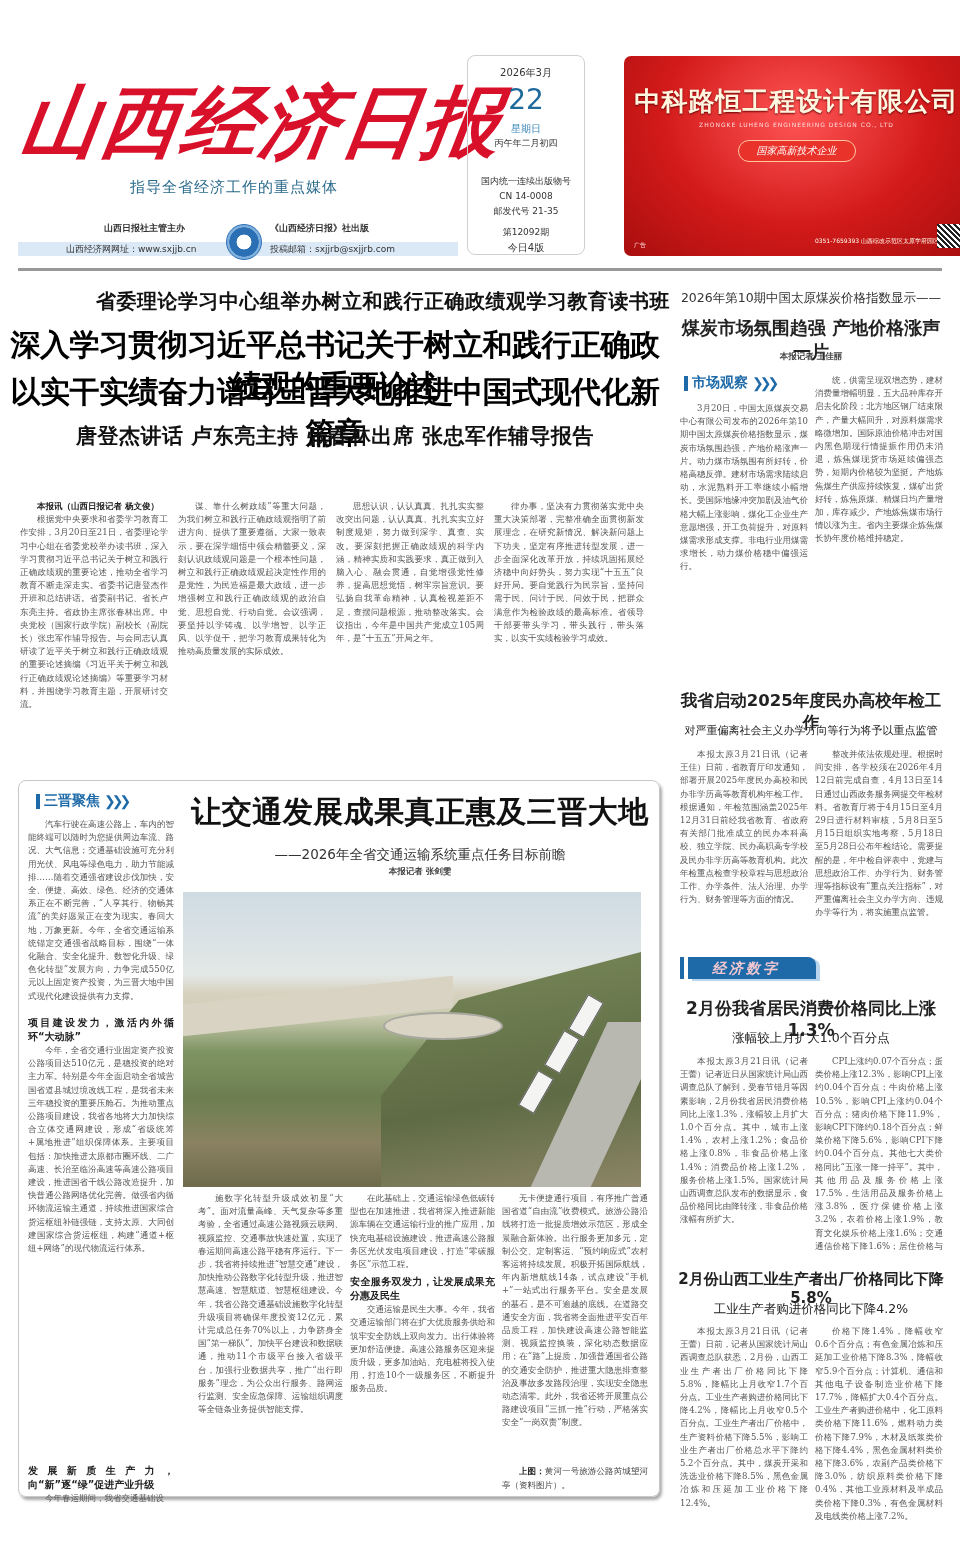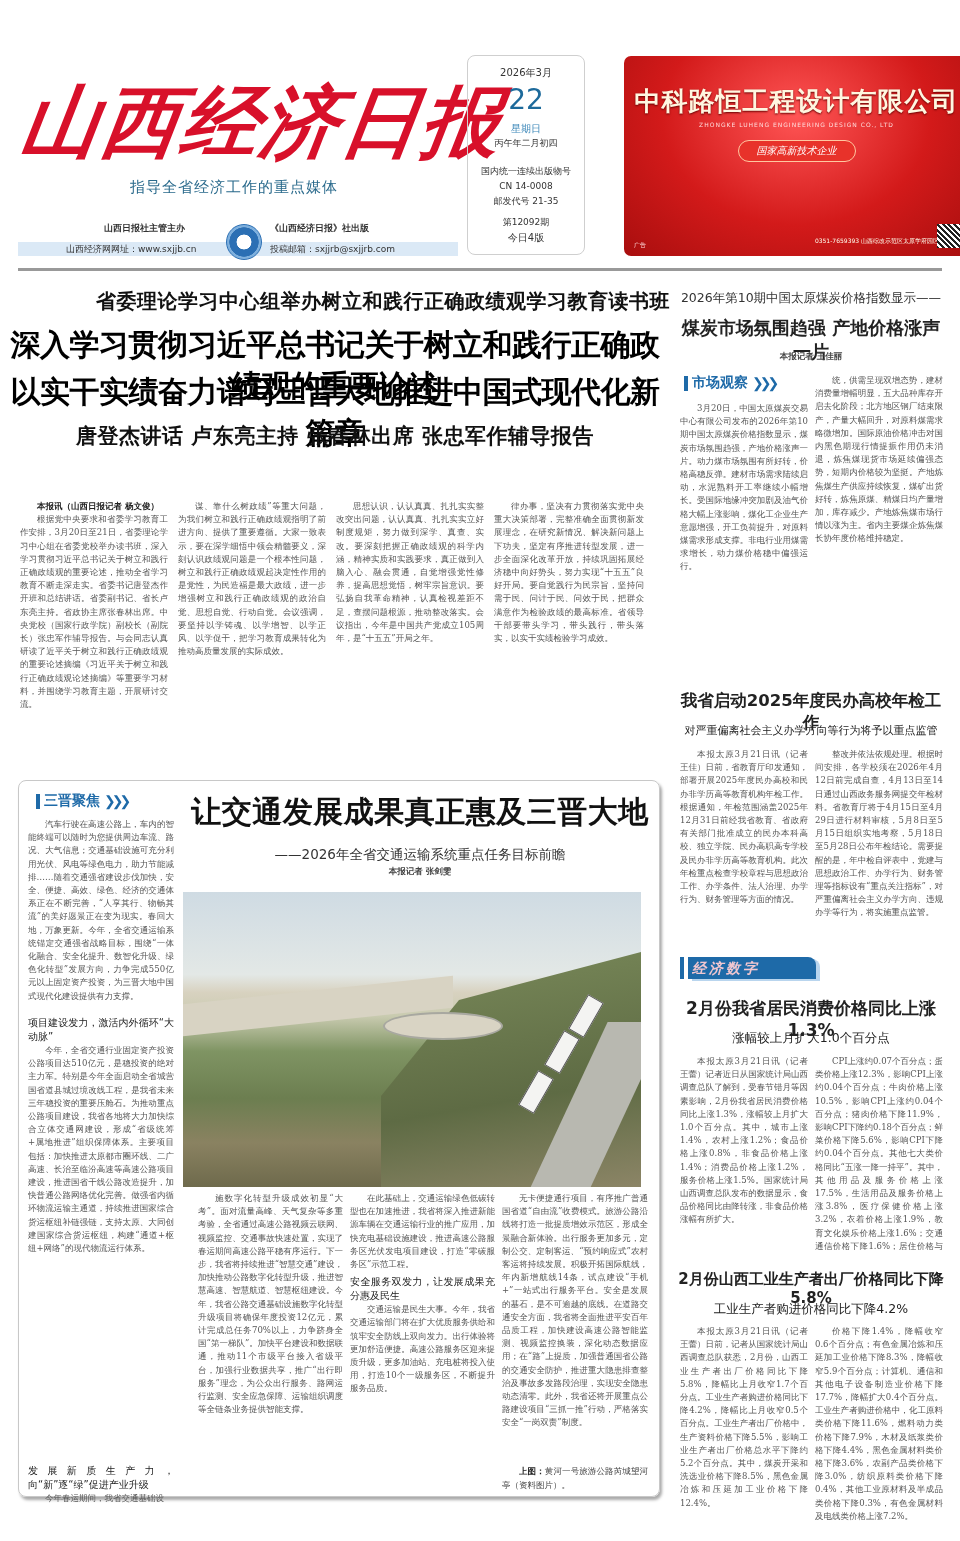--- a/index.html
+++ b/index.html
@@ -45,33 +45,33 @@
   
   .rk { left: 676px; width: 270px; top: 290px; font-family: "DejaVu Sans", sans-serif; font-size: 12.5px; color: #333; text-align: center; }
   .rh { left: 676px; width: 270px; top: 316px; font-family: "DejaVu Sans", sans-serif; font-size: 18px; font-weight: bold; color: #222; text-align: center; }
   .byline { font-family: "DejaVu Sans", sans-serif; font-size: 8.5px; font-weight: bold; color: #444; text-align: center; }
   .tag-label { font-family: "DejaVu Sans", sans-serif; font-weight: bold; font-size: 14px; color: #1e6aa8; display: flex; align-items: center; gap: 4px; }
   .tag-label .bar { width: 4px; height: 15px; background: #1e6aa8; }
   .tag-label .chev { font-size: 14px; letter-spacing: -4px; }
   .sh2 { font-family: "DejaVu Sans", sans-serif; text-align: center; color: #222; }
   .econ-tag { left: 680px; top: 957px; width: 140px; height: 22px; }
   .econ-tag .bar { position: absolute; left: 0; top: 0; width: 4px; height: 22px; background: #1e6aa8; }
-  .econ-tag .box { position: absolute; left: 8px; top: 0; width: 128px; height: 22px; background: #1e6aa8; border-radius: 0 8px 0 0; box-shadow: 4px 2px 0 #b9d5ee; color: #f1c7d0; font-weight: bold; font-style: italic; font-size: 14px; padding-left: 4px; line-height: 22px; letter-spacing: 3px; }
+  .econ-tag .box { position: absolute; left: 8px; top: 0; width: 128px; height: 22px; background: #1e6aa8; border-radius: 0 8px 0 0; box-shadow: 4px 2px 0 #b9d5ee; color: #f1c7d0; font-weight: bold; font-style: italic; font-size: 14px; padding-left: 24px; line-height: 22px; letter-spacing: 3px; }
 
   
   .feature { left: 18px; top: 780px; width: 642px; height: 717px; border: 1px solid #c8c8c8; border-radius: 8px; box-shadow: 2px 3px 3px #aaa; }
   .fh { left: 180px; width: 480px; top: 792px; text-align: center; font-size: 30px; font-weight: bold; color: #111; letter-spacing: 0.5px; }
   .fsub { left: 180px; width: 480px; top: 836px; text-align: center; font-family: "DejaVu Sans", sans-serif; font-size: 13.5px; color: #333; margin-top: 10px; }
   .photo { left: 183px; top: 892px; width: 458px; height: 295px; overflow: hidden; background: linear-gradient(180deg, #cfdbe3 0%, #e3e8e6 28%, #d8d2c0 34%, #c9cbb0 42%, #7f9463 54%, #6c7e50 70%, #8a8261 85%, #6e6a4c 100%); }
   .photo .hill { position: absolute; right: 0; top: 60px; width: 260px; height: 240px; background: linear-gradient(170deg, #7a8a5a, #5e6b44 60%, #8e8668); clip-path: polygon(30% 20%, 100% 0, 100% 100%, 0 100%, 0 60%); }
   .photo .river { position: absolute; left: 0; top: 98px; width: 270px; height: 32px; background: #d8d3c3; transform: skewY(-6deg); }
   .photo .road { position: absolute; right: 20px; top: 130px; width: 60px; height: 200px; background: #b8b8b0; transform: skewX(-25deg); }
   .photo .bus { position: absolute; width: 18px; height: 40px; background: #f4f4f2; border: 1px solid #555; transform: rotate(30deg); }
   .photo .plaza { position: absolute; left: 200px; top: 120px; width: 120px; height: 28px; border-radius: 50%; background: #d9d4c4; border: 2px solid #a8a8a0; }
-  .sh-bold { font-family: "DejaVu Sans", sans-serif; font-weight: normal; font-size: 10px; color: #222; line-height: 14px; }
+  .sh-bold { font-family: "DejaVu Sans", sans-serif; font-weight: bold; font-size: 10px; color: #222; line-height: 14px; }
   .caption { font-size: 8.5px; line-height: 14px; color: #444; }
 </style>
 </head>
 <body>
 
 <div class="abs logo">山西经济日报</div>
 <div class="abs slogan">指导全省经济工作的重点媒体</div>
 <div class="abs pubrow">
   <span class="pub1">山西日报社主管主办</span>
   <span class="pub2">《山西经济日报》社出版</span>
@@ -80,21 +80,21 @@
     <span style="left:252px">投稿邮箱：sxjjrb@sxjjrb.com</span>
   </div>
   <div class="emblem"></div>
 </div>
 
 <div class="abs datebox">
   <div class="ym">2026年3月</div>
   <div class="day">22</div>
   <div class="wk">星期日</div>
   <div class="small">丙午年二月初四</div>
-  <div class="small" style="margin-top:13px">国内统一连续出版物号</div>
+  <div class="small" style="margin-top:23px">国内统一连续出版物号</div>
   <div class="small">CN 14-0008</div>
   <div class="small">邮发代号 21-35</div>
   <div class="small" style="margin-top:6px">第12092期</div>
   <div class="small" style="font-size:10px">今日4版</div>
 </div>
 
 <div class="abs ad">
   <div class="company">中科路恒工程设计有限公司</div>
   <div class="eng">ZHONGKE LUHENG ENGINEERING DESIGN CO., LTD</div>
   <div class="hi">国家高新技术企业</div>

